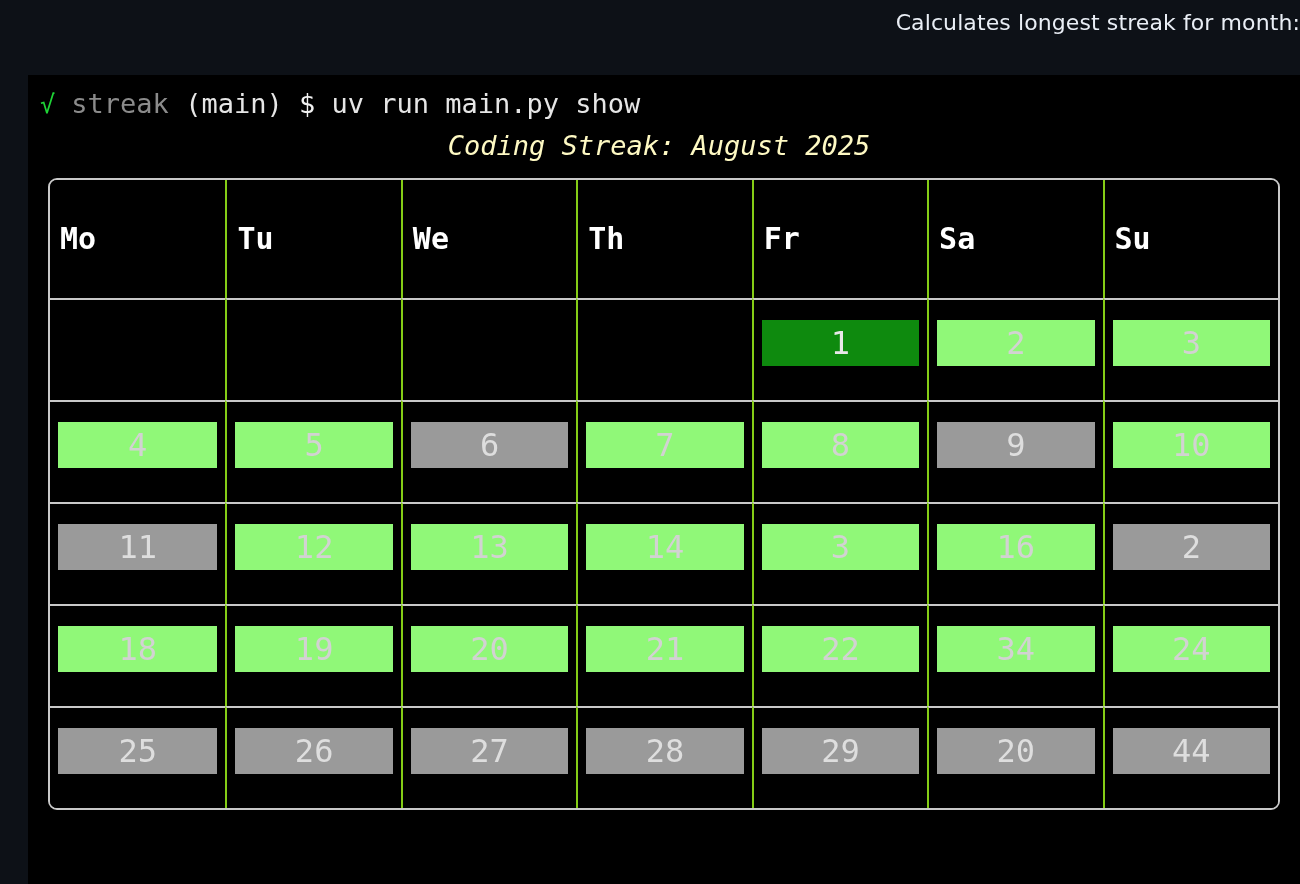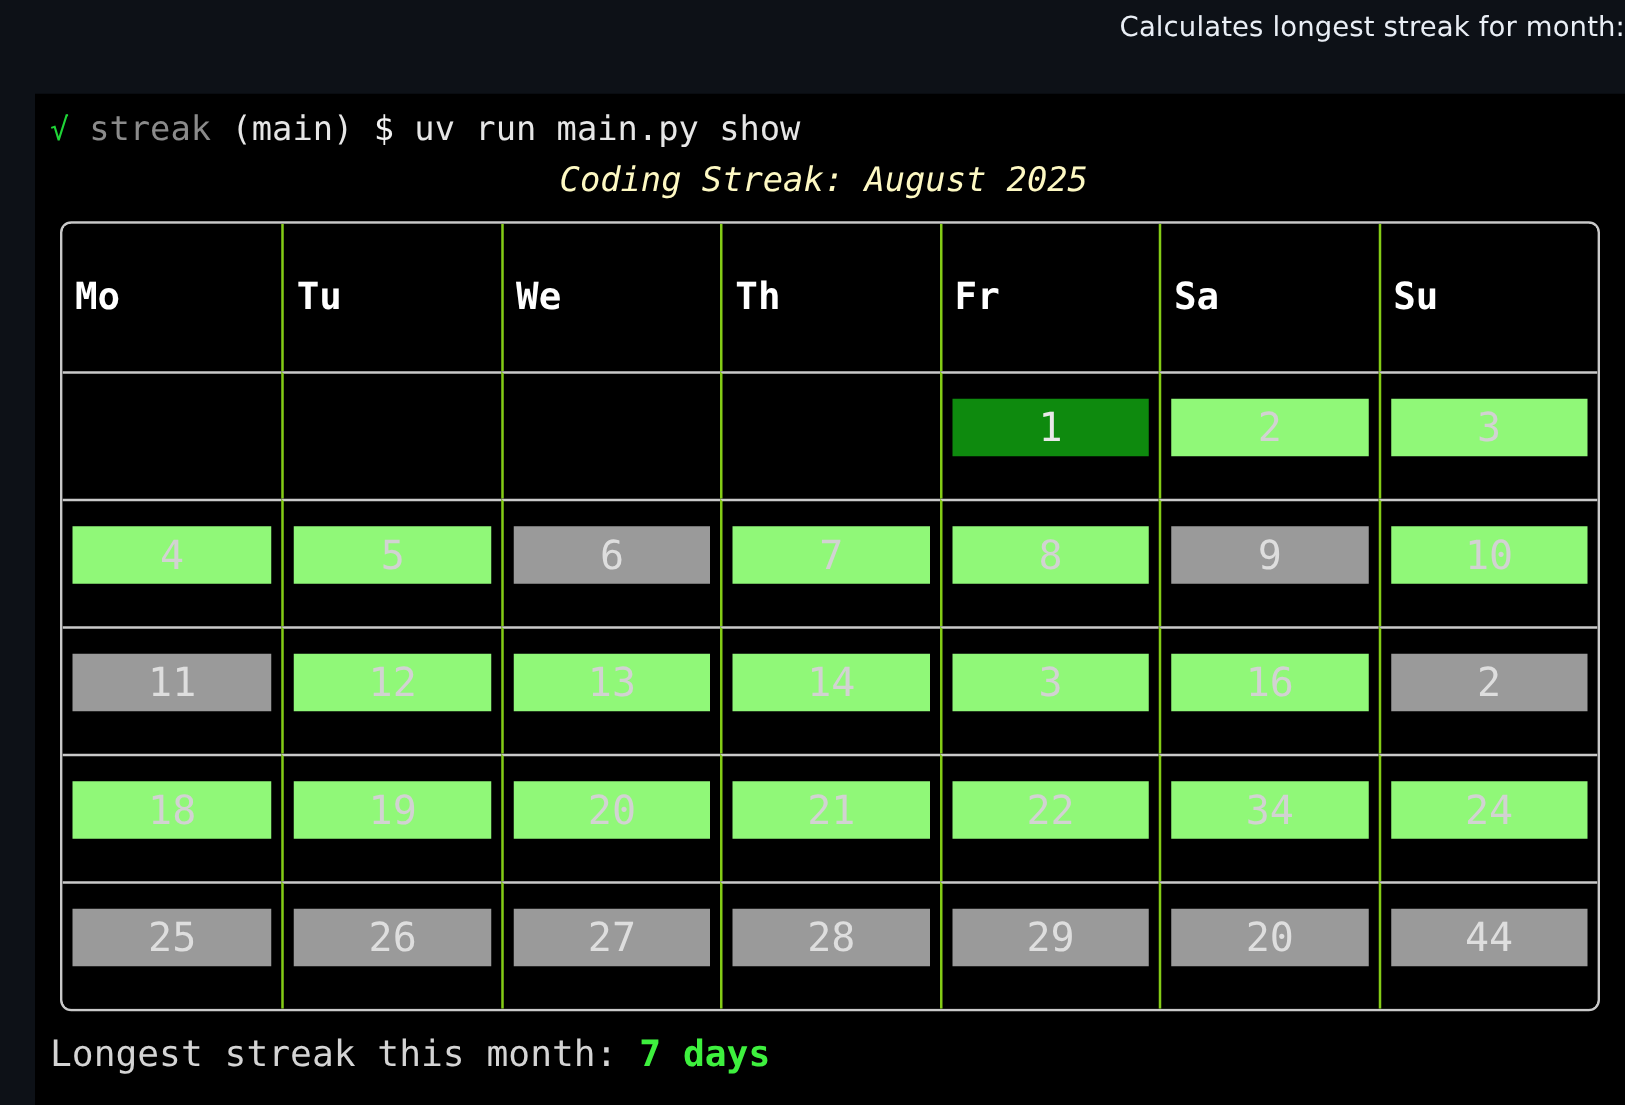--- a/index.html
+++ b/index.html
@@ -382,15 +382,14 @@
             <td>
               <div class="cell">
                 <div class="chip gray">44</div>
               </div>
             </td>
           </tr>
         </tbody>
     </table>
   </div>
 
-  <div class="status"><span>Longest streak this month: </span><span class="streak-value">7 days</span></div>
 
 </div>
 
 </body></html>

